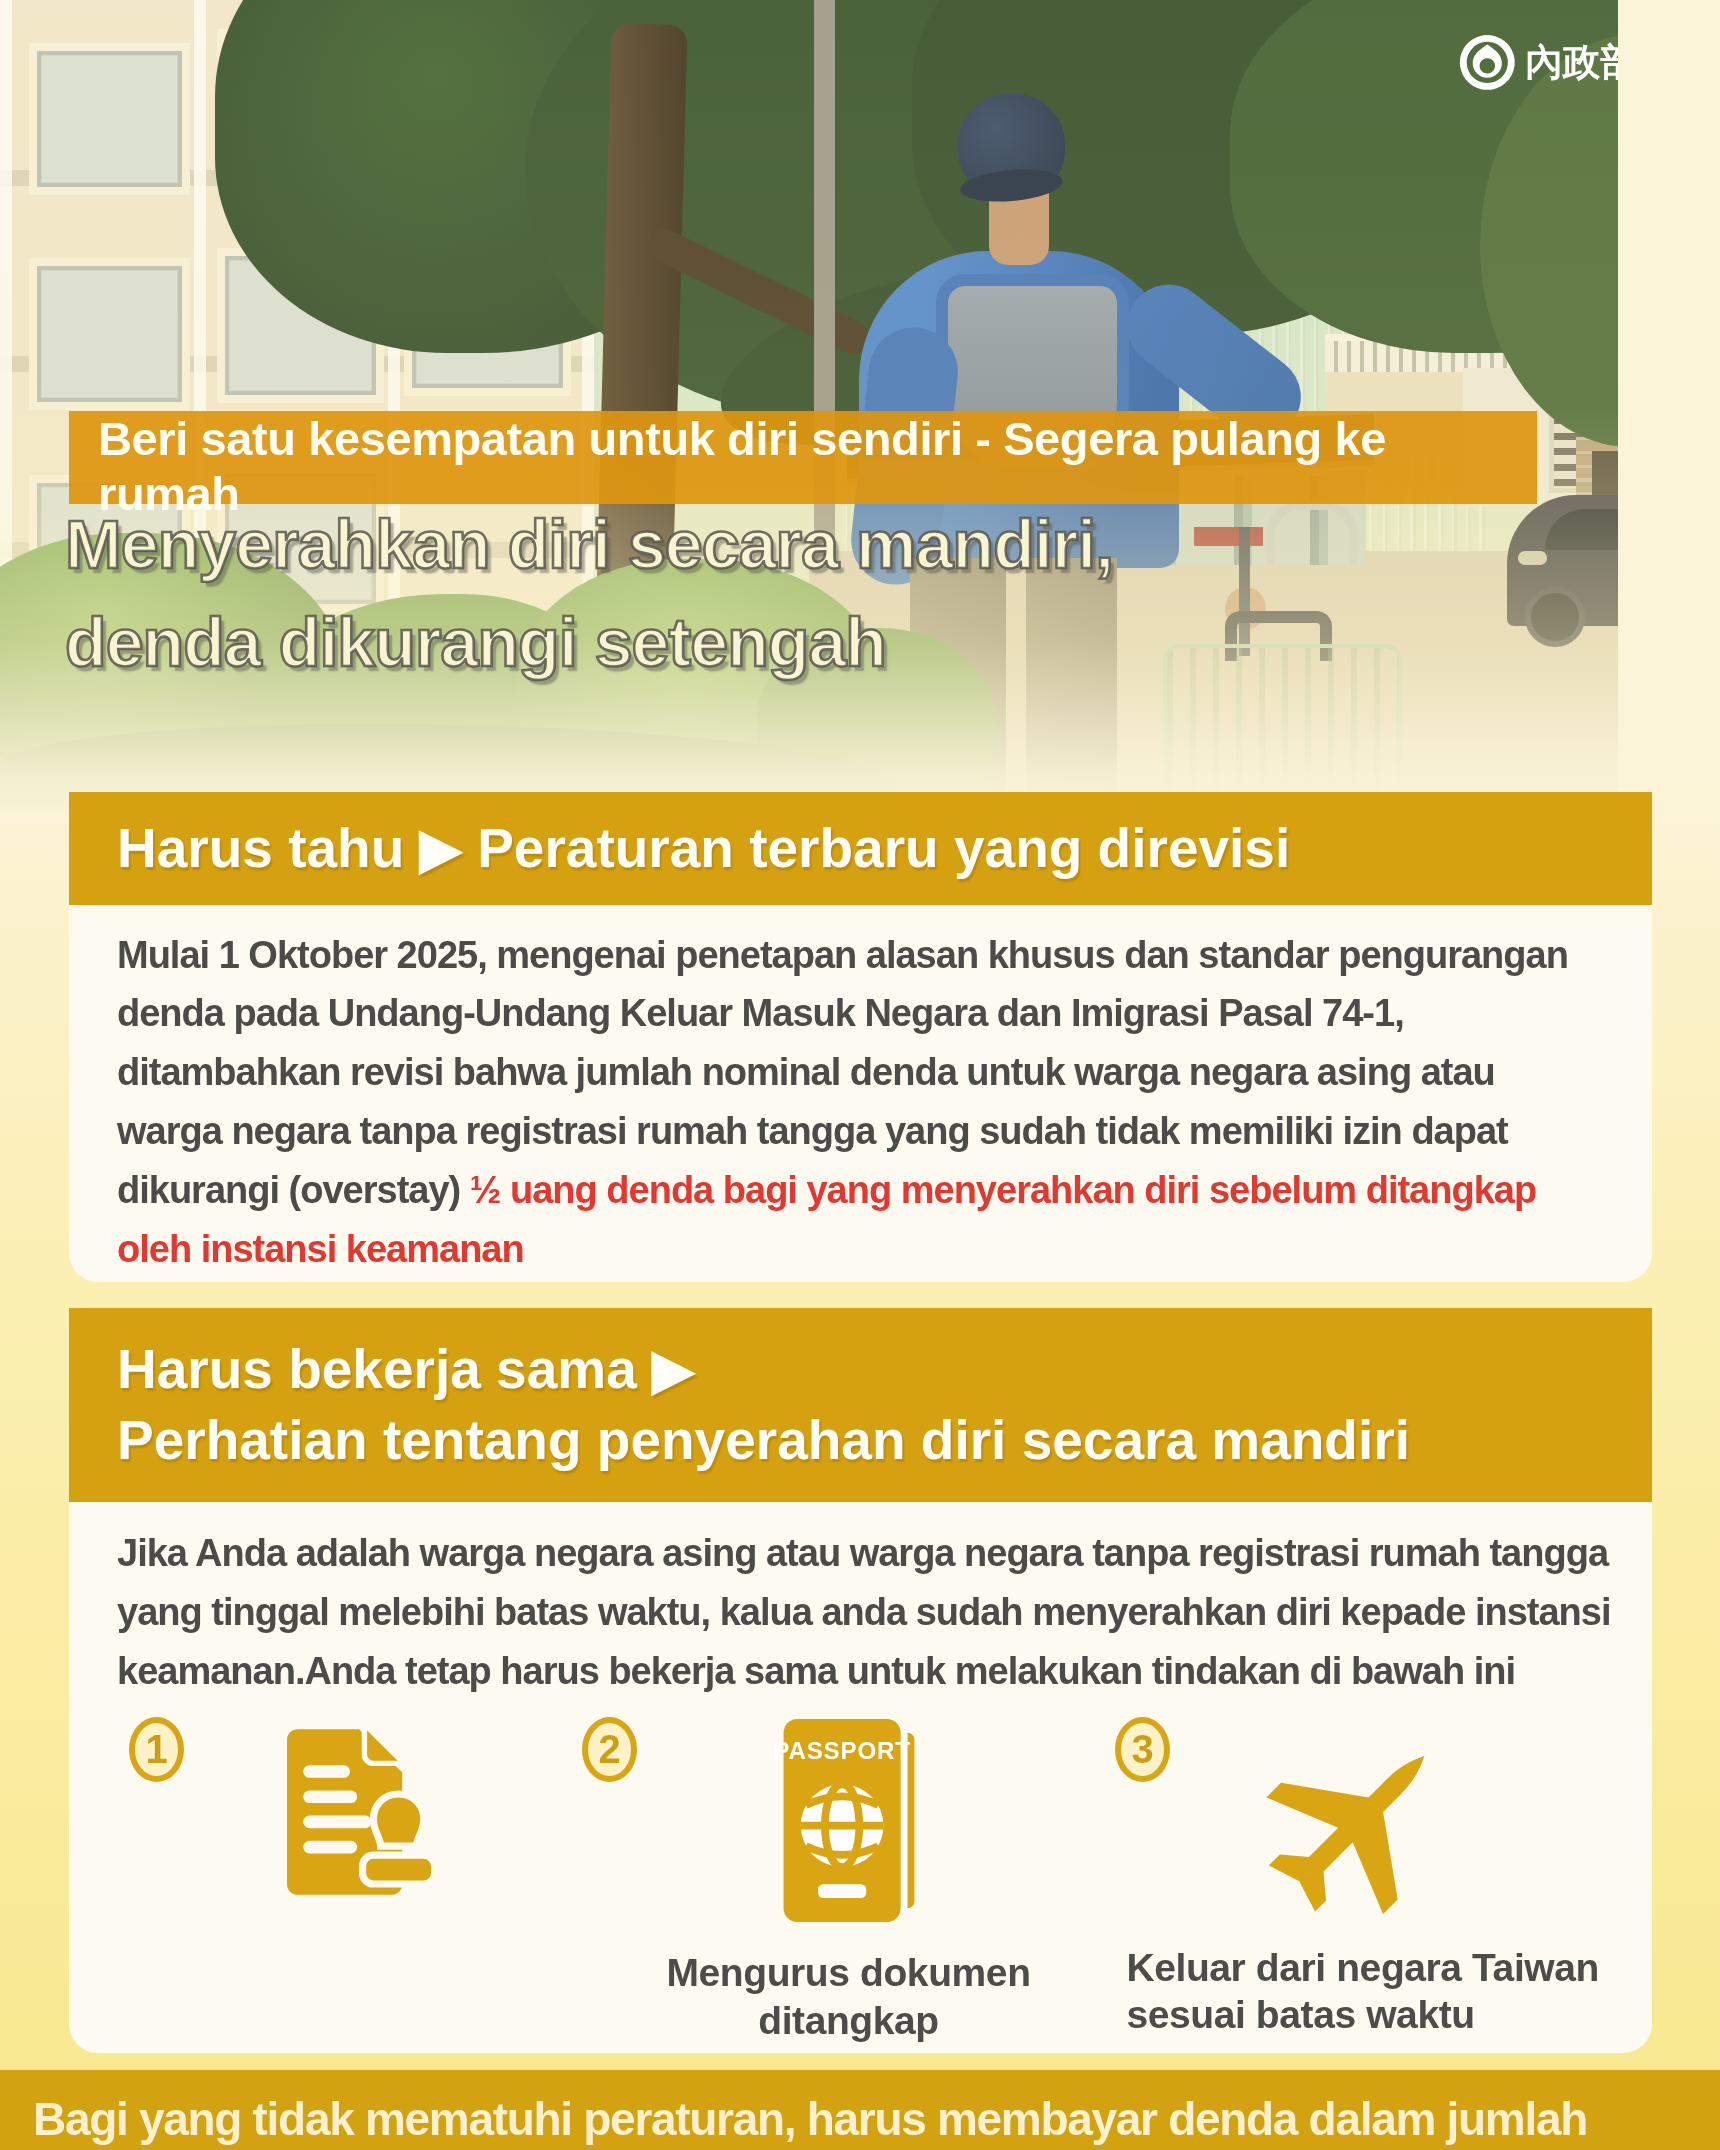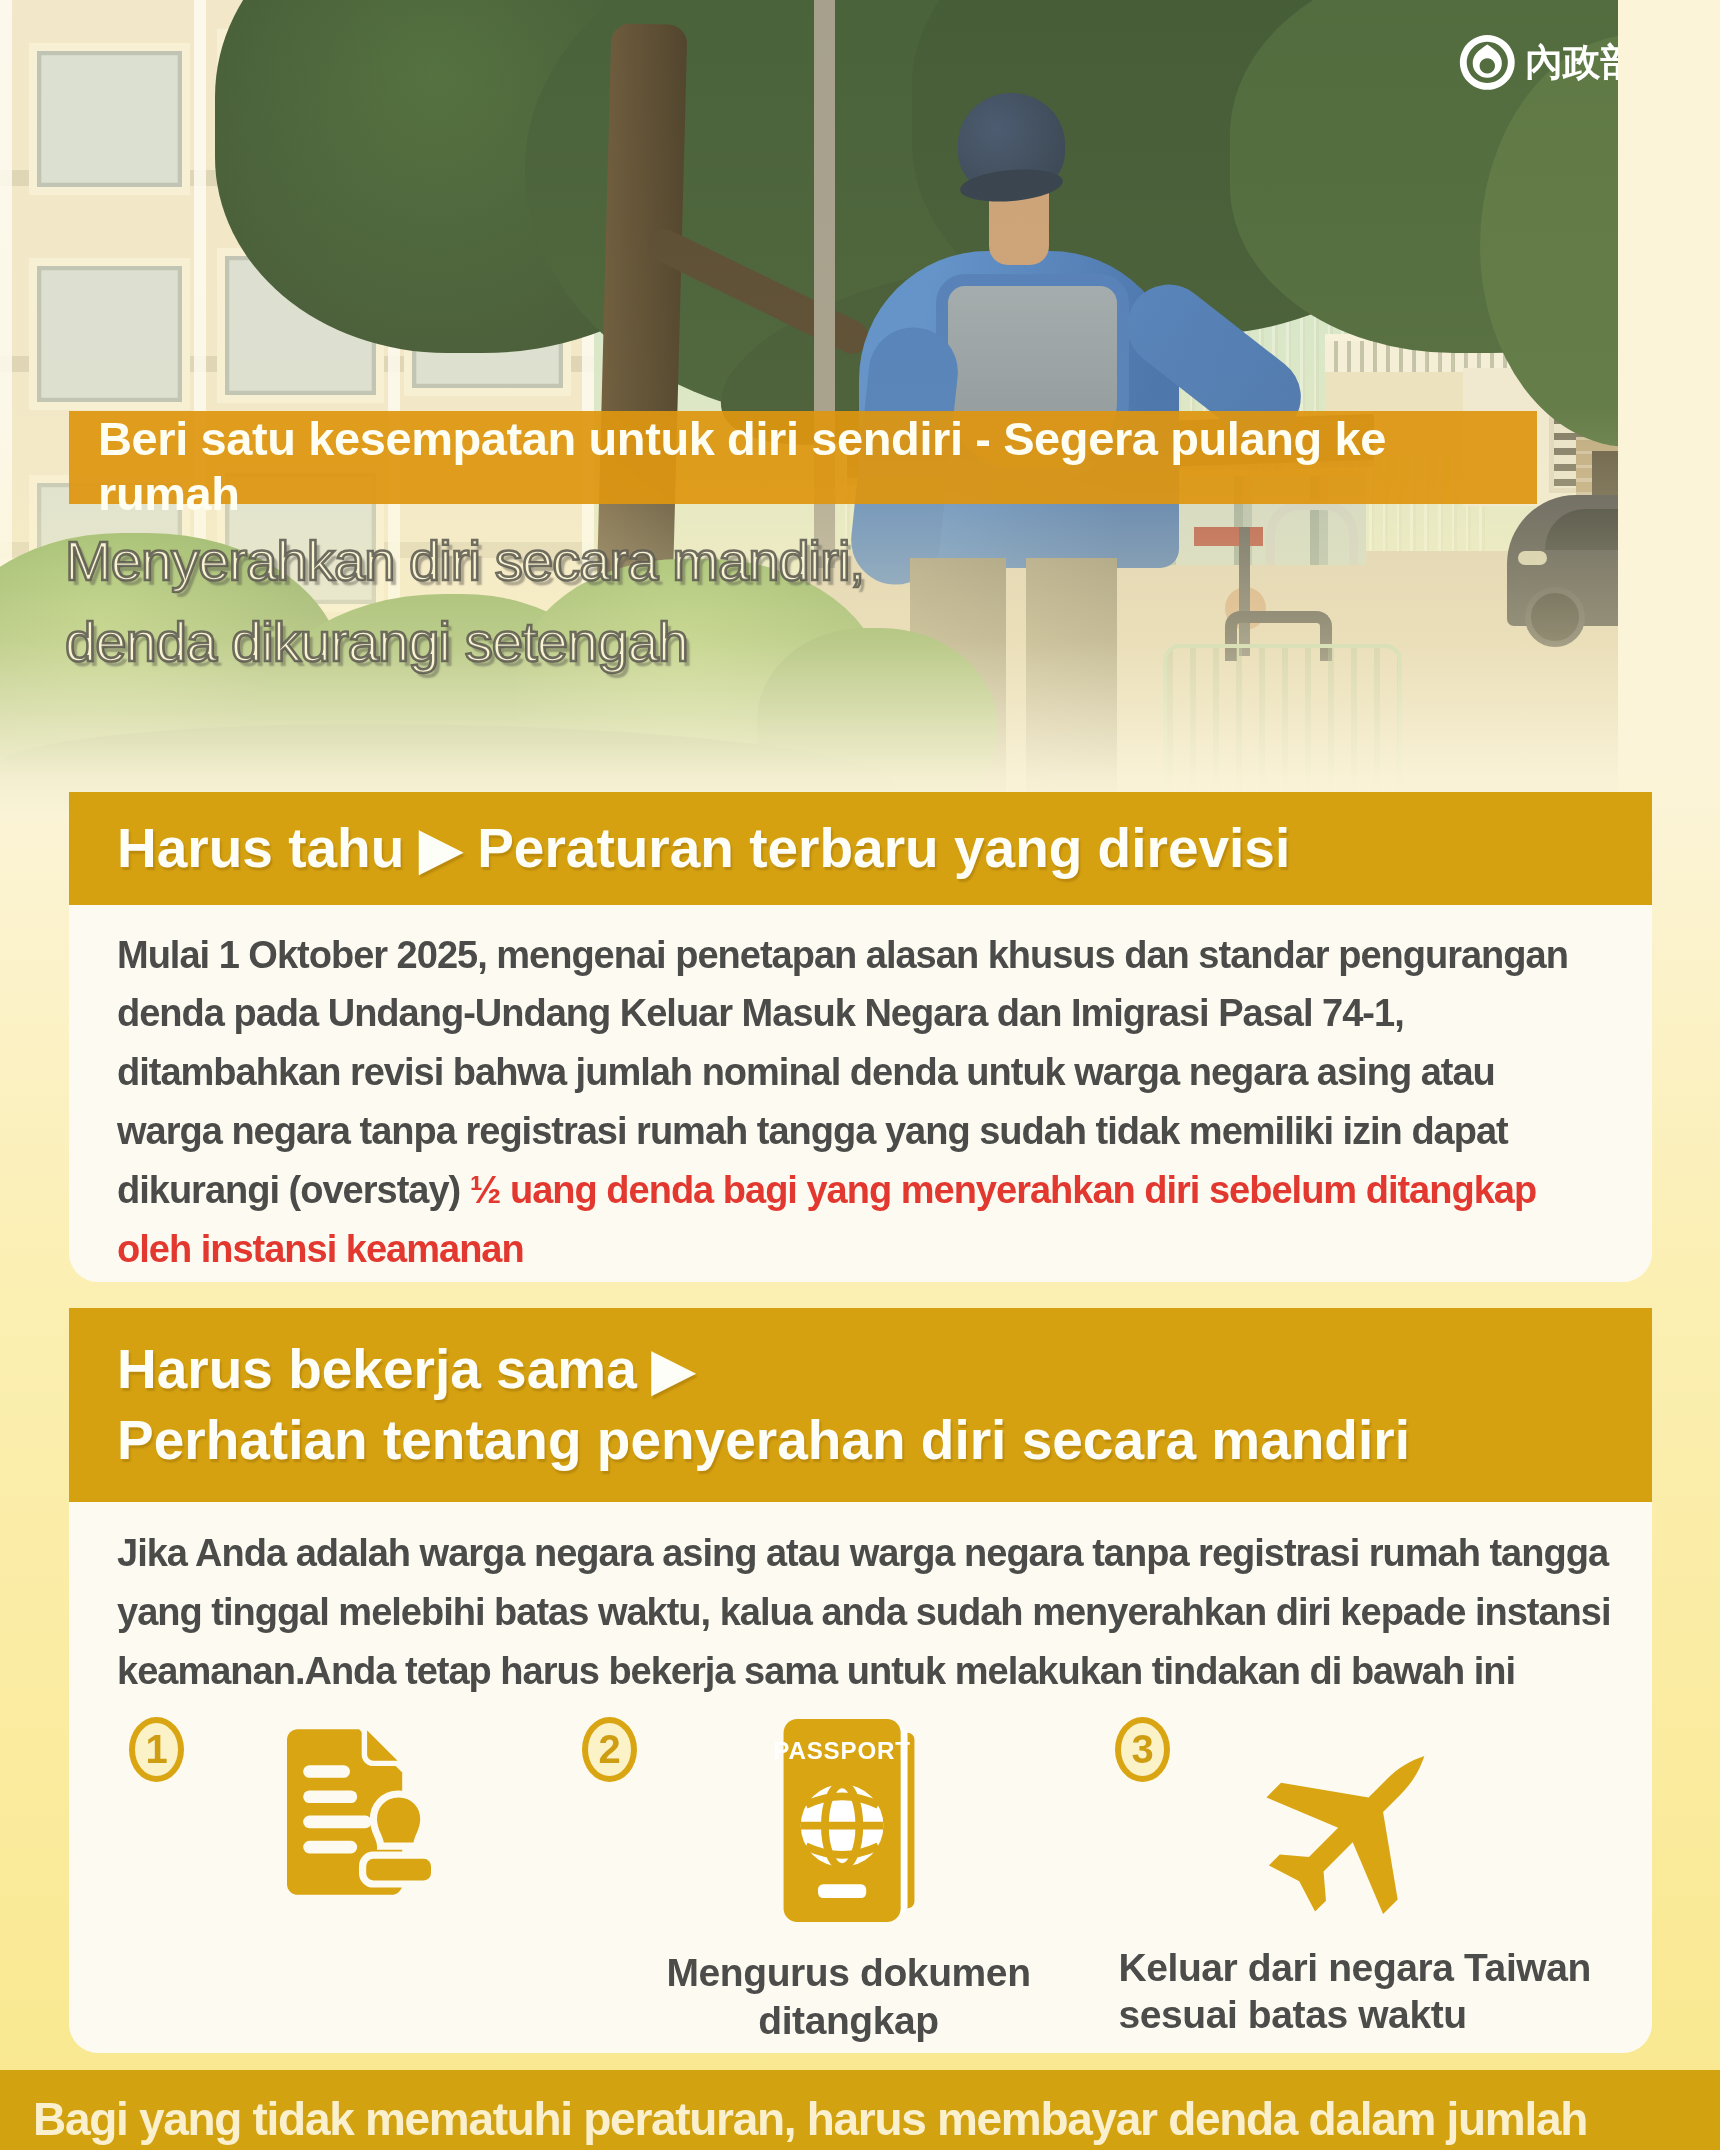--- a/index.html
+++ b/index.html
@@ -70,21 +70,21 @@
     border:4.3px solid #AECBAB;border-radius:17px 17px 0 0;
     background-image:repeating-linear-gradient(90deg,rgba(116,156,122,.38) 0 6px,rgba(0,0,0,0) 6px 23px);}
   .grip{left:1225px;top:611px;width:83px;height:38px;border:12px solid #2B2B31;border-bottom:none;border-radius:15.5px 15.5px 0 0;}
   .fade{left:0;top:0;width:1721px;height:819px;
     background:linear-gradient(180deg,rgba(244,226,150,.12) 0%,rgba(244,226,150,.16) 50%,rgba(250,240,190,.55) 78%,rgba(251,244,216,.95) 95%,#FBF4D8 100%);}
 
   
   .banner{left:69px;top:411px;width:1468px;height:93px;background:rgba(222,150,16,.93);
     display:flex;align-items:flex-start;padding-left:29px;box-sizing:border-box;}
   .banner span{font-size:47px;font-weight:bold;color:#FFFEF2;letter-spacing:-0.4px;}
-  .title{left:65px;top:521px;width:1618px;font-size:56px;line-height:1.44;font-weight:normal;
+  .title{left:65px;top:496px;width:1618px;font-size:68px;line-height:1.44;font-weight:bold;
     color:#F9F4D2;letter-spacing:-0.9px;-webkit-text-stroke:2.6px rgba(88,86,76,.85);
     text-shadow:4.3px 5.2px 1.7px rgba(87,85,75,.45);}
   .secbar{left:69px;width:1583px;background:#D5A110;color:#FEFEF8;font-weight:bold;
     display:flex;flex-direction:column;justify-content:center;padding-left:48px;box-sizing:border-box;}
   .secbar .h{font-size:55px;line-height:1.3;text-shadow:1.7px 2.6px 1.7px rgba(150,105,10,.4);}
   .sec1{top:792px;height:114px;}
   .sec2{top:1308px;height:194px;}
   .panel{left:69px;width:1583px;background:#FDFBF1;border-radius:0 0 29px 29px;box-sizing:border-box;}
   .panel1{top:905px;height:377px;padding:20.6px 46px 0 48px;}
   .panel2{top:1502px;height:551px;padding:22.4px 38px 0 48px;}
@@ -93,21 +93,21 @@
   .steps{display:flex;margin-top:13.8px;}
   .step{position:relative;padding-top:3.4px;}
   .s1{width:465px;} .s2{width:533px;} .s3{width:489px;}
   .num{position:absolute;left:12px;top:1.7px;width:55px;height:65px;border:6px solid #D9A512;border-radius:50%;
     background:#FBF2C8;color:#CE9D12;font-size:40px;font-weight:bold;
     display:flex;align-items:center;justify-content:center;box-sizing:border-box;}
   .s2 .num{left:0;} .s3 .num{left:0;}
   .icon-box{height:205px;display:flex;align-items:center;justify-content:center;text-align:right;}
   .label{font-size:39px;font-weight:bold;color:#4C4C4A;text-align:center;margin-top:26px;
     letter-spacing:-0.4px;line-height:1.22;}
-  .s3 .label{text-align:left;padding-left:3.4px;margin-top:20.6px;}
+  .s3 .label{text-align:left;padding-left:3.4px;margin-top:20.6px;margin-left:8px;}
 
   .footer{left:0;top:2070px;width:1721px;height:81px;background:#D2A211;
     display:flex;align-items:center;padding-left:33px;box-sizing:border-box;gap:22.4px;flex-direction:column;}
   .footer .ftxt{font-size:46px;font-weight:bold;color:#FAF0CD;letter-spacing:-1.3px;}
 
   .moi{left:1456px;top:29px;}
   .moi text{font-weight:bold;}
 </style>
 </head>
 <body>

